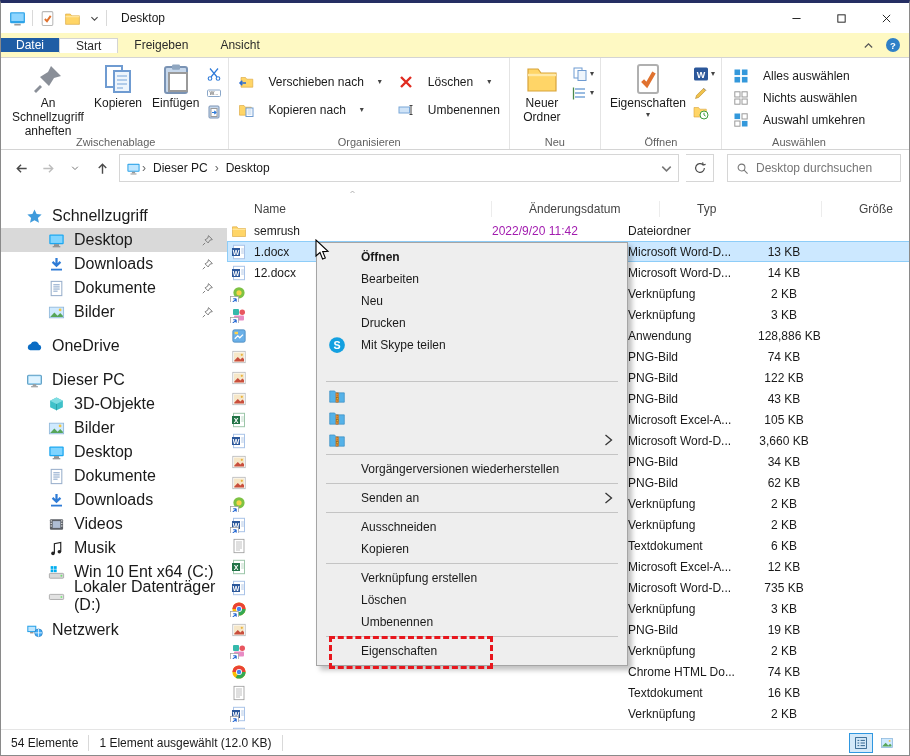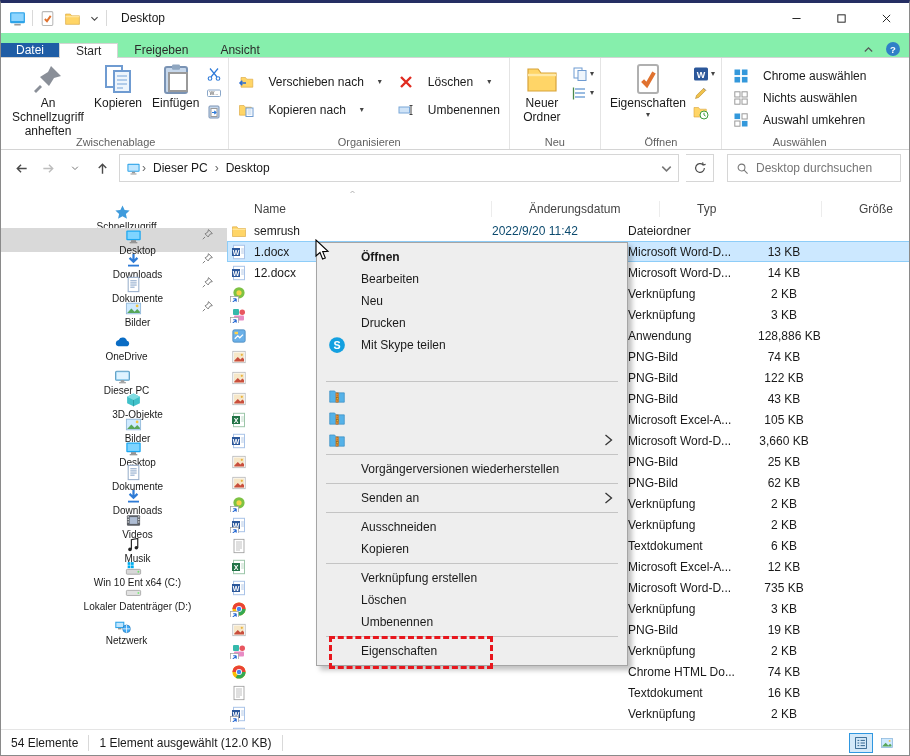--- a/index.html
+++ b/index.html
@@ -18,21 +18,21 @@
   .titlebar .ico { width:17px; height:17px; }
   .tb-sep { width:1px; height:16px; background:#d9d9d9; margin:0 6px; }
   .qat { display:flex; align-items:center; gap:8px; }
   .qat .caret-ic { width:11px; height:11px; }
   .win-title { margin-left:8px; font-size:12px; color:#1a1a1a; }
   .win-controls { margin-left:auto; display:flex; height:30px; }
   .win-controls .wbtn { width:45px; height:30px; display:flex; align-items:center; justify-content:center; background:transparent; border:none; }
   .win-controls .ico { width:13px; height:13px; }
 
   
-  .tabrow { height:25px; display:flex; align-items:flex-end; border-bottom:1px solid #d4d4d4; position:relative; background:#86efac; }
+  .tabrow { height:25px; display:flex; align-items:center; border-bottom:1px solid #d4d4d4; position:relative; background:#fef9c3; }
   .tab-file { width:58px; background:#1f5da5; color:#fff; display:flex; align-items:center; justify-content:center; font-size:12px; }
   .tab { padding:0 16px; display:flex; align-items:center; color:#2b2b2b; font-size:12px; }
   .tab.active { background:#fff; border:1px solid #d4d4d4; border-bottom:none; margin-bottom:-1px; }
   .tab-tools { margin-left:auto; display:flex; align-items:center; gap:10px; padding-right:8px; }
   .tab-tools .ico { width:13px; height:13px; }
   .tab-tools .help-ic { width:16px; height:16px; }
 
   
   .ribbon { height:92px; display:flex; background:#fff; border-bottom:1px solid #d4d4d4; padding-left:2px; }
   .rgroup { position:relative; height:100%; padding:3px 4px 16px 4px; display:flex; align-items:flex-start; }
@@ -61,41 +61,41 @@
   .crumb-caret { margin-left:auto; }
   .refreshbox { width:28px; height:28px; border:1px solid #d6d6d6; border-left:none; background:#fff; display:flex; align-items:center; justify-content:center; }
   .refreshbox .ico { width:14px; height:14px; }
   .searchbox { margin-left:6px; flex:1; height:28px; border:1px solid #d6d6d6; background:#fff; display:flex; align-items:center; padding:11px 8px; gap:7px; color:#767676; }
   .searchbox .ico { width:13px; height:13px; }
 
   
   .main { display:flex; height:543px; position:relative; }
 
   .sidebar { width:226px; padding-top:18px; overflow:hidden; flex:none; }
-  .snode { height:24px; display:flex; align-items:center; position:relative; font-size:10px; color:#1a1a1a;flex-direction:column; }
+  .snode { height:24px; display:flex; align-items:center; position:relative; font-size:16px; color:#1a1a1a; }
   .snode.lv0 { padding-left:25px; }
   .snode.lv1 { padding-left:47px; }
   .snode .sicon { width:17px; height:17px; margin-right:9px; flex:none; }
   .snode.selected { background:#d9d9d9; }
   .snode .pin { position:absolute; right:13px; width:13px; height:13px; }
   .sgap { height:10px; }
 
   .filearea { flex:1; position:relative; padding-right:16px; }
   .sortcaret { position:absolute; left:120px; top:2px; width:11px; height:8px; color:#777; }
   .colheaders { height:22px; margin-top:12px; display:flex; align-items:center; color:#444; font-size:12px;gap:32px; }
   .ch { padding-left:5px; border-right:1px solid #ececec; height:16px; display:flex; align-items:center; }
   .ch-name { width:265px; padding-left:27px; }
   .ch-date { width:136px; }
   .ch-type { width:130px; }
   .ch-size { width:64px; }
   .rows { overflow:hidden; height:509px; }
   .row { height:21px; display:flex; align-items:center; font-size:12px; }
   .row.selected { background:#cce8ff; box-shadow:inset 0 0 0 1px #8ecdf8; }
   .c-name { width:265px; display:flex; align-items:center; gap:7px; padding-left:4px; overflow:hidden; white-space:nowrap; }
-  .c-date { width:136px; color:#0c4a6e; white-space:nowrap; }
+  .c-date { width:136px; color:#a21caf; white-space:nowrap; }
   .c-type { width:130px; white-space:nowrap; overflow:hidden; }
   .c-size { width:58px; text-align:center; padding-right:6px; white-space:nowrap; }
   .ficon { width:16px; height:16px; position:relative; flex:none; }
   .ficon svg { width:100%; height:100%; }
   .ficon .ovl { position:absolute; left:-1px; bottom:-1px; width:9px; height:9px; }
 
   .vscroll { position:absolute; right:0; top:0; bottom:0; width:16px; background:#f0f0f0; }
   .varrow { position:absolute; left:0; width:16px; height:16px; display:flex; align-items:center; justify-content:center; color:#5a5a5a; }
   .varrow.up { top:2px; }
   .varrow.down { bottom:2px; }
@@ -388,21 +388,21 @@
         <span class="ico">
             <svg viewBox="0 0 16 16">
               <g fill="#3398db">
                 <rect x="1.5" y="1.5" width="5.6" height="5.6"></rect>
                 <rect x="8.9" y="1.5" width="5.6" height="5.6"></rect>
                 <rect x="1.5" y="8.9" width="5.6" height="5.6"></rect>
                 <rect x="8.9" y="8.9" width="5.6" height="5.6"></rect>
               </g>
             </svg>
           </span>
-        <span>Chrome auswählen</span>
+        <span>Alles auswählen</span>
       </button>
       <button class="sbtn">
         <span class="ico">
             <svg viewBox="0 0 16 16">
               <g fill="none" stroke="#9a9a9a">
                 <rect x="1.8" y="1.8" width="5.2" height="5.2"></rect>
                 <rect x="9" y="1.8" width="5.2" height="5.2"></rect>
                 <rect x="1.8" y="9" width="5.2" height="5.2"></rect>
                 <rect x="9" y="9" width="5.2" height="5.2"></rect>
               </g>
@@ -870,21 +870,21 @@
             <span class="ficon"><svg viewBox="0 0 16 16">
                 <rect x="1.8" y="2.3" width="12.4" height="11.4" fill="#fff" stroke="#b5b5b5" stroke-width="0.8"></rect>
                 <rect x="3" y="3.5" width="10" height="9" fill="#f6e7c8"></rect>
                 <path d="M3.3 11.4 L6.8 7.9 l2.6 2.6 2 -2 1.6 1.6 v2.3 h-9.7 z" fill="#c94f3d"></path>
                 <circle cx="10.8" cy="5.8" r="1.1" fill="#e8b33c"></circle>
               </svg></span>
             <span></span>
           </div>
           <div class="c-date"></div>
           <div class="c-type">PNG-Bild</div>
-          <div class="c-size">25 KB</div>
+          <div class="c-size">34 KB</div>
         </div>
         <div class="row">
           <div class="c-name">
             <span class="ficon"><svg viewBox="0 0 16 16">
                 <rect x="1.8" y="2.3" width="12.4" height="11.4" fill="#fff" stroke="#b5b5b5" stroke-width="0.8"></rect>
                 <rect x="3" y="3.5" width="10" height="9" fill="#f6e7c8"></rect>
                 <path d="M3.3 11.4 L6.8 7.9 l2.6 2.6 2 -2 1.6 1.6 v2.3 h-9.7 z" fill="#c94f3d"></path>
                 <circle cx="10.8" cy="5.8" r="1.1" fill="#e8b33c"></circle>
               </svg></span>
             <span></span>

